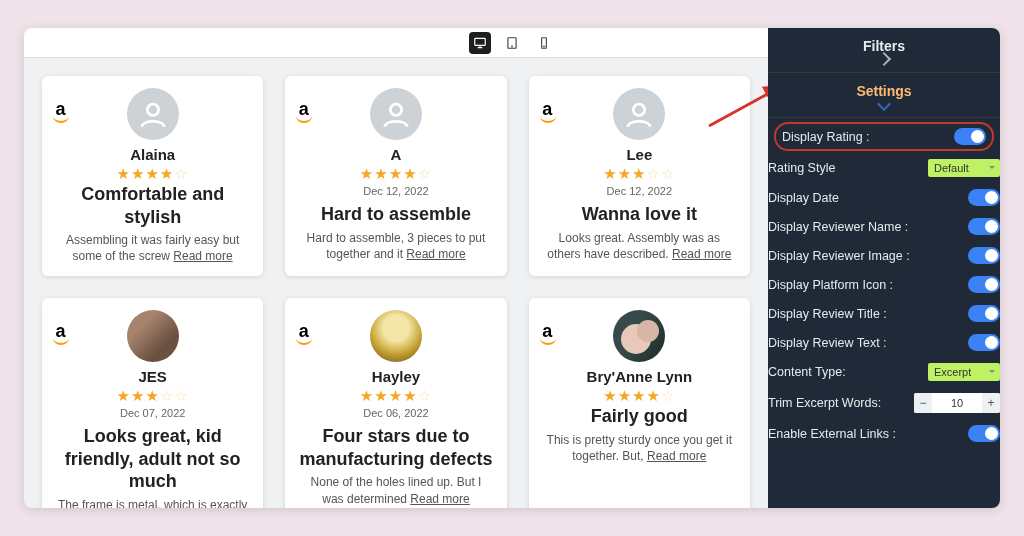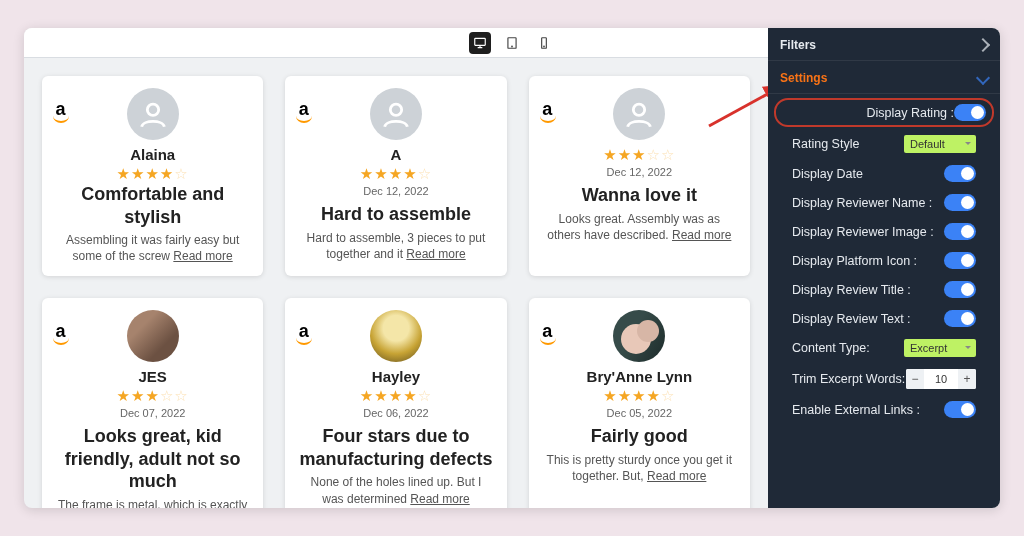--- a/index.html
+++ b/index.html
@@ -98,30 +98,30 @@
   .sidebar {
     position:absolute; right:0; top:0; bottom:0;
     width:232px;
     background:#1f2937;
     color:#e6eaef;
     font-size:12.5px;
     overflow:hidden;
   }
   .sb-row{
     display:flex; align-items:center; justify-content:space-between;
-    padding:6px 24px;
+    padding:6px 0;
     min-height:28px;
   }
-  .sb-head{ font-weight:700; font-size:12px; padding:10px 12px 8px; display:flex;align-items:center;justify-content:space-between;}
-  .sb-head.settings{ color:#f97316; border-top:1px solid rgba(255,255,255,.08);border-bottom:1px solid rgba(255,255,255,.08);}
+  .sb-head{ font-weight:700; font-size:14px; padding:10px 12px 8px; display:flex;align-items:center;justify-content:space-between;flex-direction:column;}
+  .sb-head.settings{ color:#fdba74; border-top:1px solid rgba(255,255,255,.08);border-bottom:1px solid rgba(255,255,255,.08);}
   .sb-highlight{
     border:2px solid #c0392b;
     margin:4px 6px 2px;
     padding:4px 6px;
-    display:flex;align-items:center;justify-content:flex-end;
+    display:flex;align-items:center;justify-content:space-between;
     border-radius:14px;
   }
   .toggle{
     width:32px;height:17px;border-radius:10px;background:#3b82f6;
     position:relative; flex-shrink:0;
   }
   .toggle::after{
     content:""; position:absolute; right:2px; top:2px;
     width:13px;height:13px;border-radius:50%;background:#fff;
   }
@@ -137,21 +137,21 @@
     border:3px solid transparent; border-top-color:#888;
   }
   .stepper{
     display:flex; background:#fff; color:#333; border-radius:2px; overflow:hidden;
     height:20px; align-items:stretch;
   }
   .stepper button{
     width:18px; background:#eef1f4; border:none; color:#555; font-size:12px; cursor:pointer;
   }
   .stepper .val{
-    width:34px; display:flex;align-items:center;justify-content:center; font-size:11px;
+    width:50px; display:flex;align-items:center;justify-content:center; font-size:11px;
   }
   .chev{ width:10px;height:10px; border-right:2px solid currentColor; border-bottom:2px solid currentColor; transform:rotate(-45deg); opacity:.7;}
   .chev.down{ transform:rotate(45deg);}
   .arrow{
     position:absolute;
     pointer-events:none;
   }
 </style>
 </head>
 <body>
@@ -209,20 +209,21 @@
           <div class="text">Hard to assemble, 3 pieces to put together and it <span class="read">Read more</span></div>
         </div>
         <div class="card">
           <div class="amazon">a</div>
           <div class="avatar">
             <svg viewBox="0 0 24 24" fill="none" stroke="#fff" stroke-width="2">
               <circle cx="12" cy="9" r="4"></circle>
               <path d="M4 21c1-5 15-5 16 0"></path>
             </svg>
           </div>
+          <div class="name">Lee</div>
           <div class="stars">★★★<span class="empty">☆</span><span class="empty">☆</span></div>
           <div class="date">Dec 12, 2022</div>
           <div class="title">Wanna love it</div>
           <div class="text">Looks great. Assembly was as others have described.  <span class="read">Read more</span></div>
         </div>
         <div class="card">
           <div class="amazon">a</div>
           <div class="avatar photo1"></div>
           <div class="name">JES</div>
           <div class="stars">★★★<span class="empty">☆</span><span class="empty">☆</span></div>
@@ -237,21 +238,20 @@
           <div class="stars">★★★★<span class="empty">☆</span></div>
           <div class="date">Dec 06, 2022</div>
           <div class="title">Four stars due to manufacturing defects</div>
           <div class="text">None of the holes lined up. But I was determined <span class="read">Read more</span></div>
         </div>
         <div class="card">
           <div class="amazon">a</div>
           <div class="avatar photo3"></div>
           <div class="name">Bry'Anne Lynn</div>
           <div class="stars">★★★★<span class="empty">☆</span></div>
-          <div class="date">Dec 05, 2022</div>
           <div class="title">Fairly good</div>
           <div class="text">This is pretty sturdy once you get it together. But, <span class="read">Read more</span></div>
         </div>
       </div>
   </div>
 
   <svg class="arrow" style="left:680px;top:50px;" width="90" height="60">
     <defs>
         <marker id="ah" markerWidth="8" markerHeight="8" refX="6" refY="3" orient="auto">
           <path d="M0,0 L7,3 L0,6 Z" fill="#d8322c"></path>

